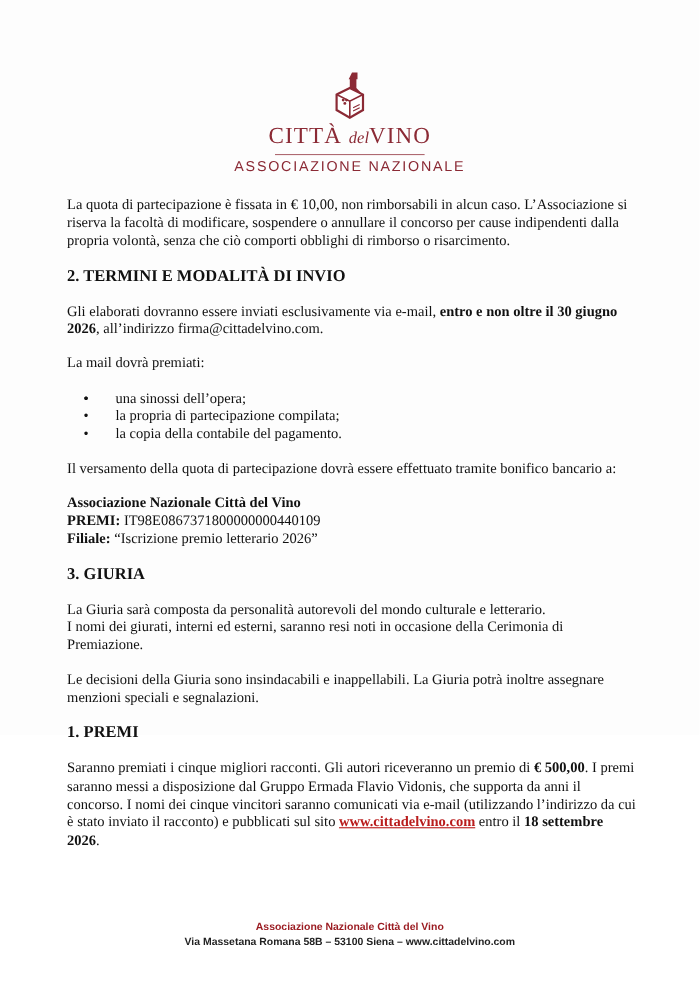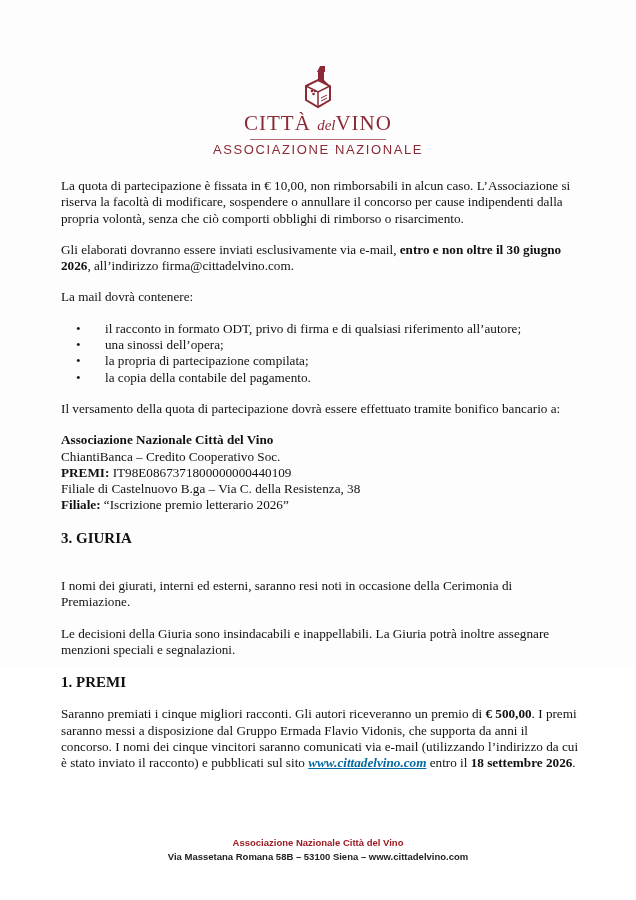--- a/index.html
+++ b/index.html
@@ -13,21 +13,21 @@
   .logo-sub { color: #8b2a35; font-family: "Liberation Sans", sans-serif; font-size: 13px; letter-spacing: 1.6px; }
   .content { position: absolute; left: 61px; top: 178px; width: 520px; font-size: 13.2px; line-height: 16.3px; }
   p { margin: 0 0 15px 0; }
   h2 { font-size: 15px; font-weight: bold; margin: 6px 0 15px 0; line-height: 18px; }
   ul { margin: 0 0 15px 0; padding-left: 44px; list-style: none; }
   ul li { position: relative; }
   ul li .bullet { position: absolute; left: -29px; }
   .bank { margin-bottom: 15px; }
   .bank div { line-height: 16.3px; }
   b { font-weight: bold; }
-  a { color: #0369a1; text-decoration: underline; font-weight: bold; font-style: italic; }
+  a { color: #b91c1c; text-decoration: underline; font-weight: bold; }
   .footer { position: absolute; left: 0; top: 836px; width: 636px; text-align: center; font-family: "Liberation Sans", sans-serif; font-size: 9.5px; font-weight: bold; line-height: 14px; }
   .footer .org { color: #9b1c22; }
   .footer .addr { color: #222; }
 </style>
 </head>
 <body>
 
 <div class="page">
 
   <div class="logo">
@@ -41,39 +41,38 @@
       <path d="M23 34 l6 -3 M23 37 l6 -3" stroke="#8b2a35" stroke-width="1"></path>
     </svg>
     <div class="logo-title"><span>CITTÀ </span><span class="del">del</span><span>VINO</span></div>
     <div class="logo-rule"></div>
     <div class="logo-sub">ASSOCIAZIONE NAZIONALE</div>
   </div>
 
   <div class="content">
     <p>La quota di partecipazione è fissata in € 10,00, non rimborsabili in alcun caso. L’Associazione si riserva la facoltà di modificare, sospendere o annullare il concorso per cause indipendenti dalla propria volontà, senza che ciò comporti obblighi di rimborso o risarcimento.</p>
 
+    <h2>2. TERMINI E MODALITÀ DI INVIO</h2>
     <p><span>Gli elaborati dovranno essere inviati esclusivamente via e-mail, </span><b>entro e non oltre il 30 giugno 2026</b><span>, all’indirizzo firma@cittadelvino.com.</span></p>
-    <p>La mail dovrà contenere:</p>
+    <p>La mail dovrà premiati:</p>
     <ul>
-      <li><span class="bullet">•</span><span>il racconto in formato ODT, privo di firma e di qualsiasi riferimento all’autore;</span></li>
+      <li><span class="bullet">•</span></li>
       <li><span class="bullet">•</span><span>una sinossi dell’opera;</span></li>
       <li><span class="bullet">•</span><span>la propria di partecipazione compilata;</span></li>
       <li><span class="bullet">•</span><span>la copia della contabile del pagamento.</span></li>
     </ul>
     <p>Il versamento della quota di partecipazione dovrà essere effettuato tramite bonifico bancario a:</p>
     <div class="bank">
       <div><b>Associazione Nazionale Città del Vino</b></div>
-      <div>ChiantiBanca – Credito Cooperativo Soc.</div>
       <div><b>PREMI:</b><span> IT98E0867371800000000440109</span></div>
-      <div>Filiale di Castelnuovo B.ga – Via C. della Resistenza, 38</div>
       <div><b>Filiale:</b><span> “Iscrizione premio letterario 2026”</span></div>
     </div>
 
     <h2>3. GIURIA</h2>
-    <p><br><span>I nomi dei giurati, interni ed esterni, saranno resi noti in occasione della Cerimonia di Premiazione.</span></p>
+    <p><span>La Giuria sarà composta da personalità autorevoli del mondo culturale e letterario.</span><br><span>I nomi dei giurati, interni ed esterni, saranno resi noti in occasione della Cerimonia di Premiazione.</span></p>
     <p>Le decisioni della Giuria sono insindacabili e inappellabili. La Giuria potrà inoltre assegnare menzioni speciali e segnalazioni.</p>
 
     <h2>1. PREMI</h2>
     <p><span>Saranno premiati i cinque migliori racconti. Gli autori riceveranno un premio di </span><b>€ 500,00</b><span>. I premi saranno messi a disposizione dal Gruppo Ermada Flavio Vidonis, che supporta da anni il concorso. I nomi dei cinque vincitori saranno comunicati via e-mail (utilizzando l’indirizzo da cui è stato inviato il racconto) e pubblicati sul sito </span><a>www.cittadelvino.com</a><span> entro il </span><b>18 settembre 2026</b><span>.</span></p>
   </div>
 
   <div class="footer">
     <div class="org">Associazione Nazionale Città del Vino</div>
     <div class="addr">Via Massetana Romana 58B – 53100 Siena – www.cittadelvino.com</div>
   </div>

